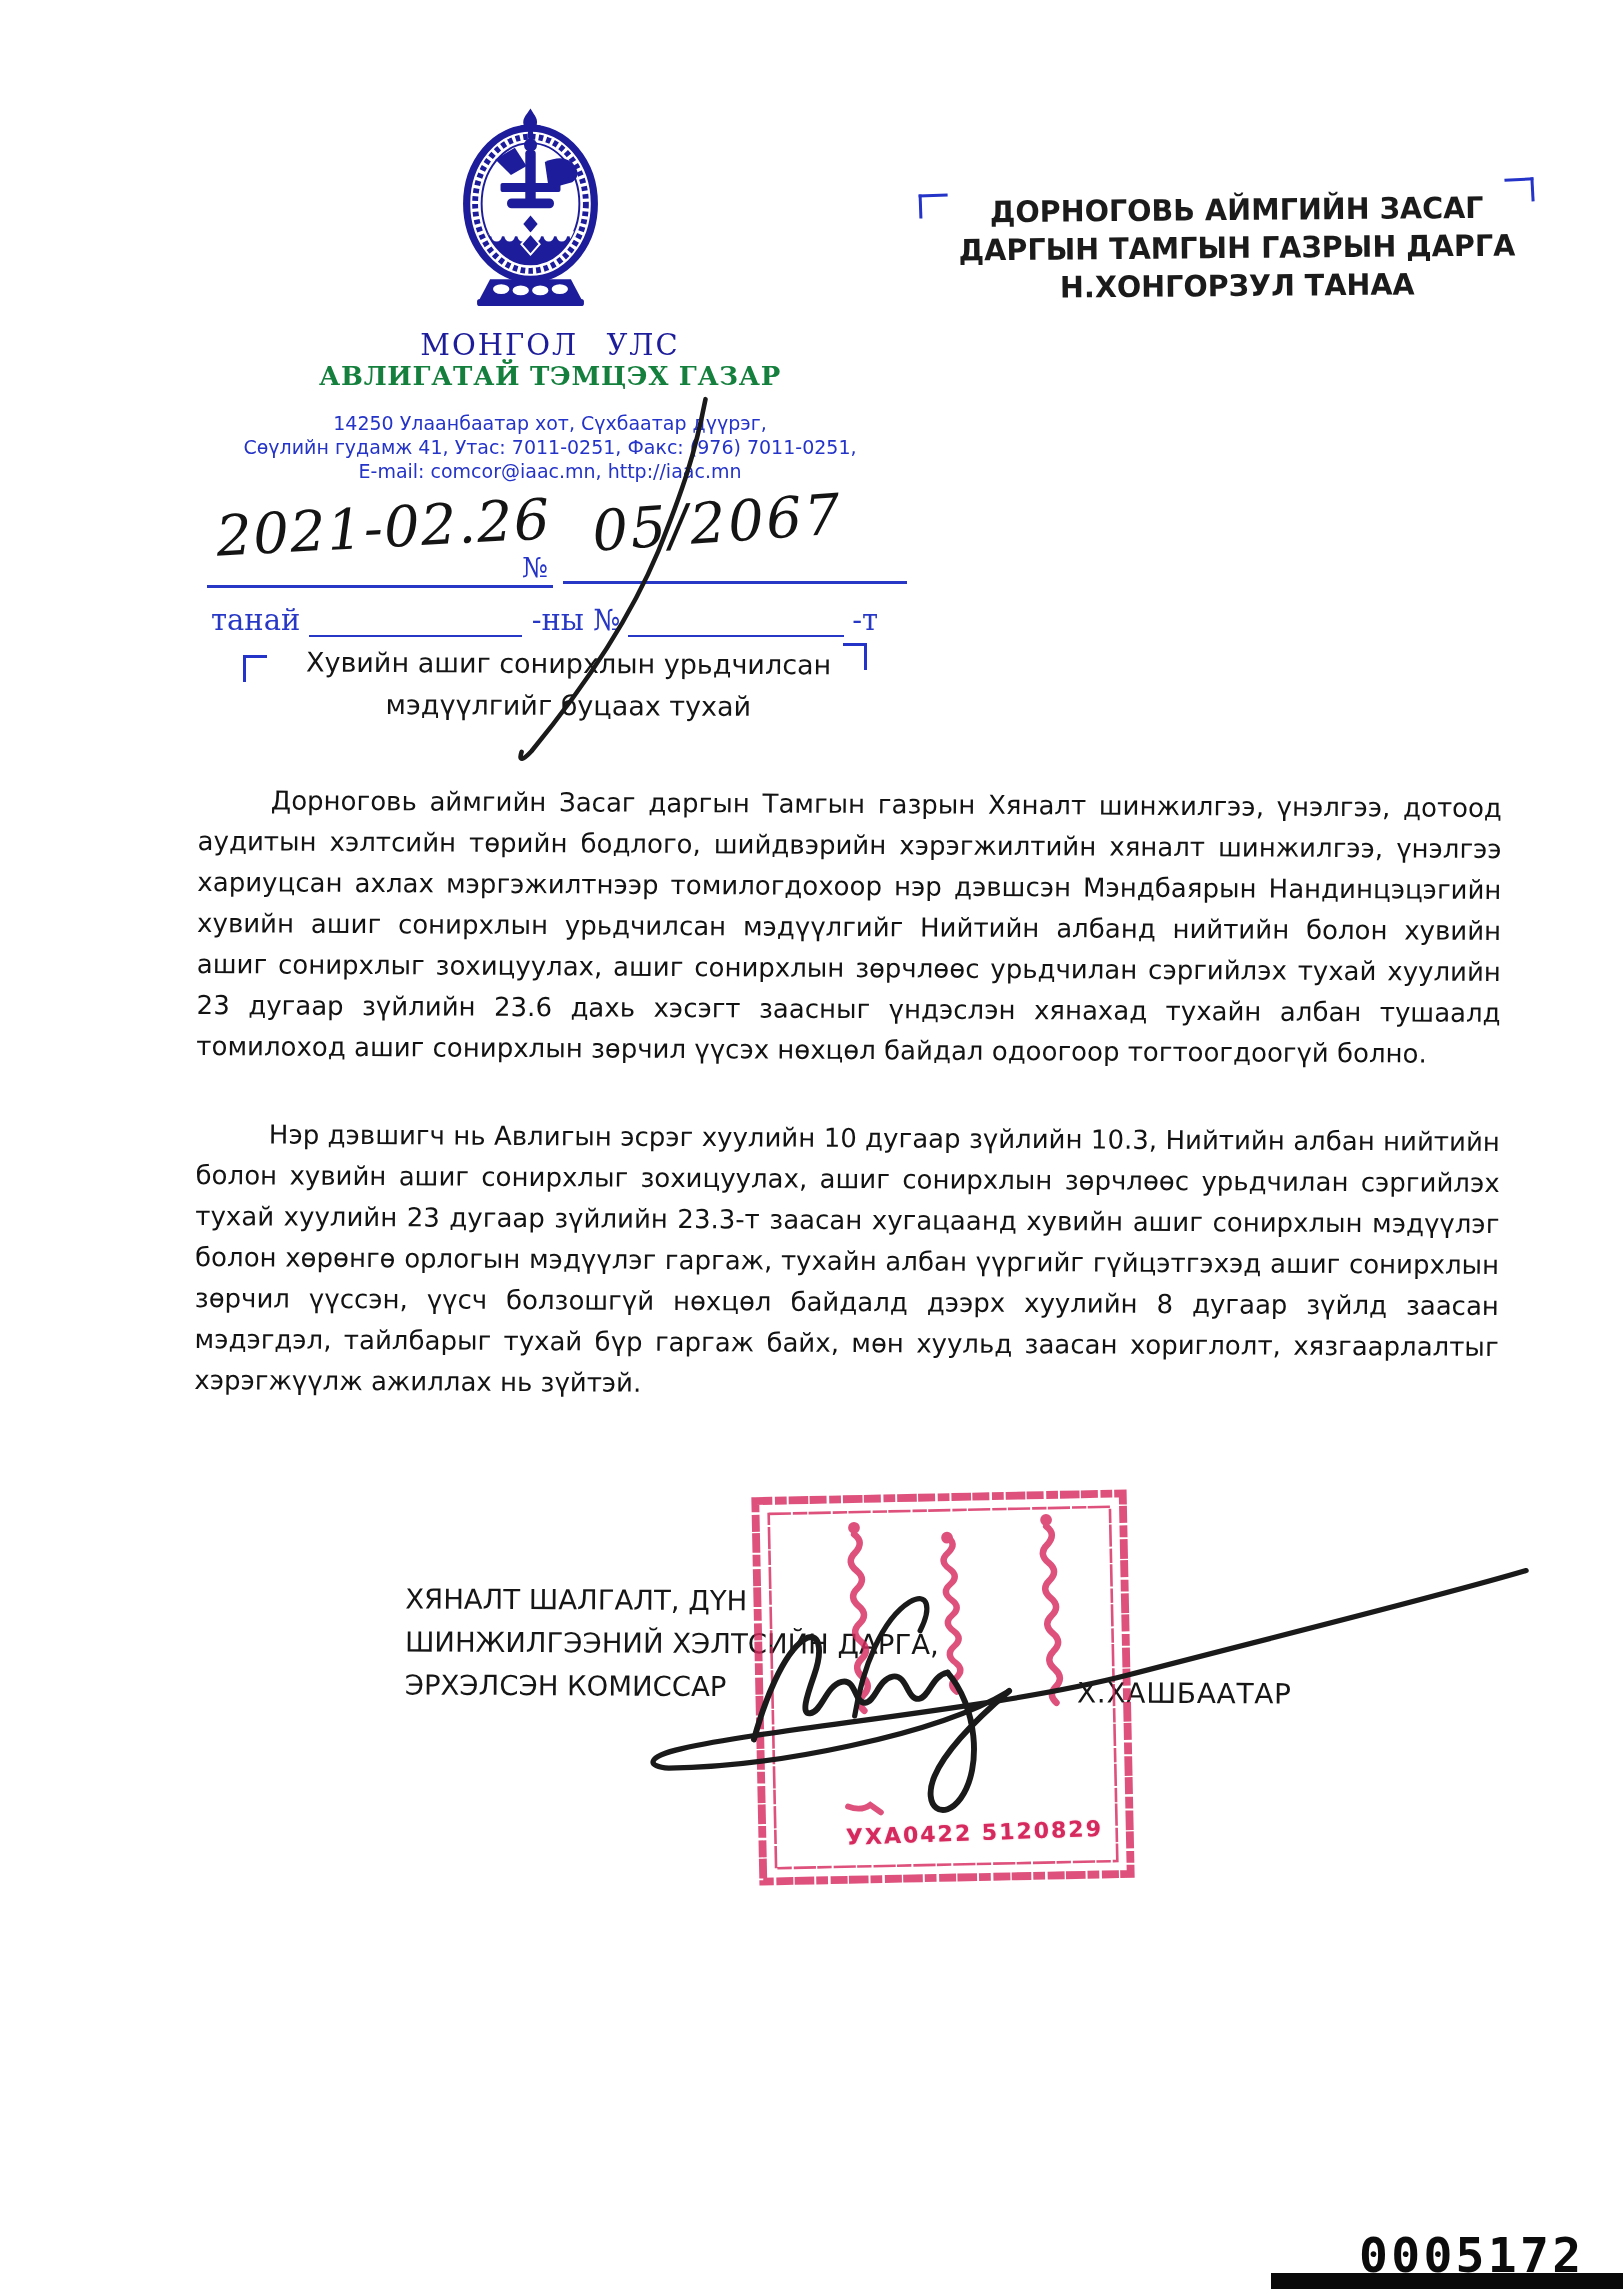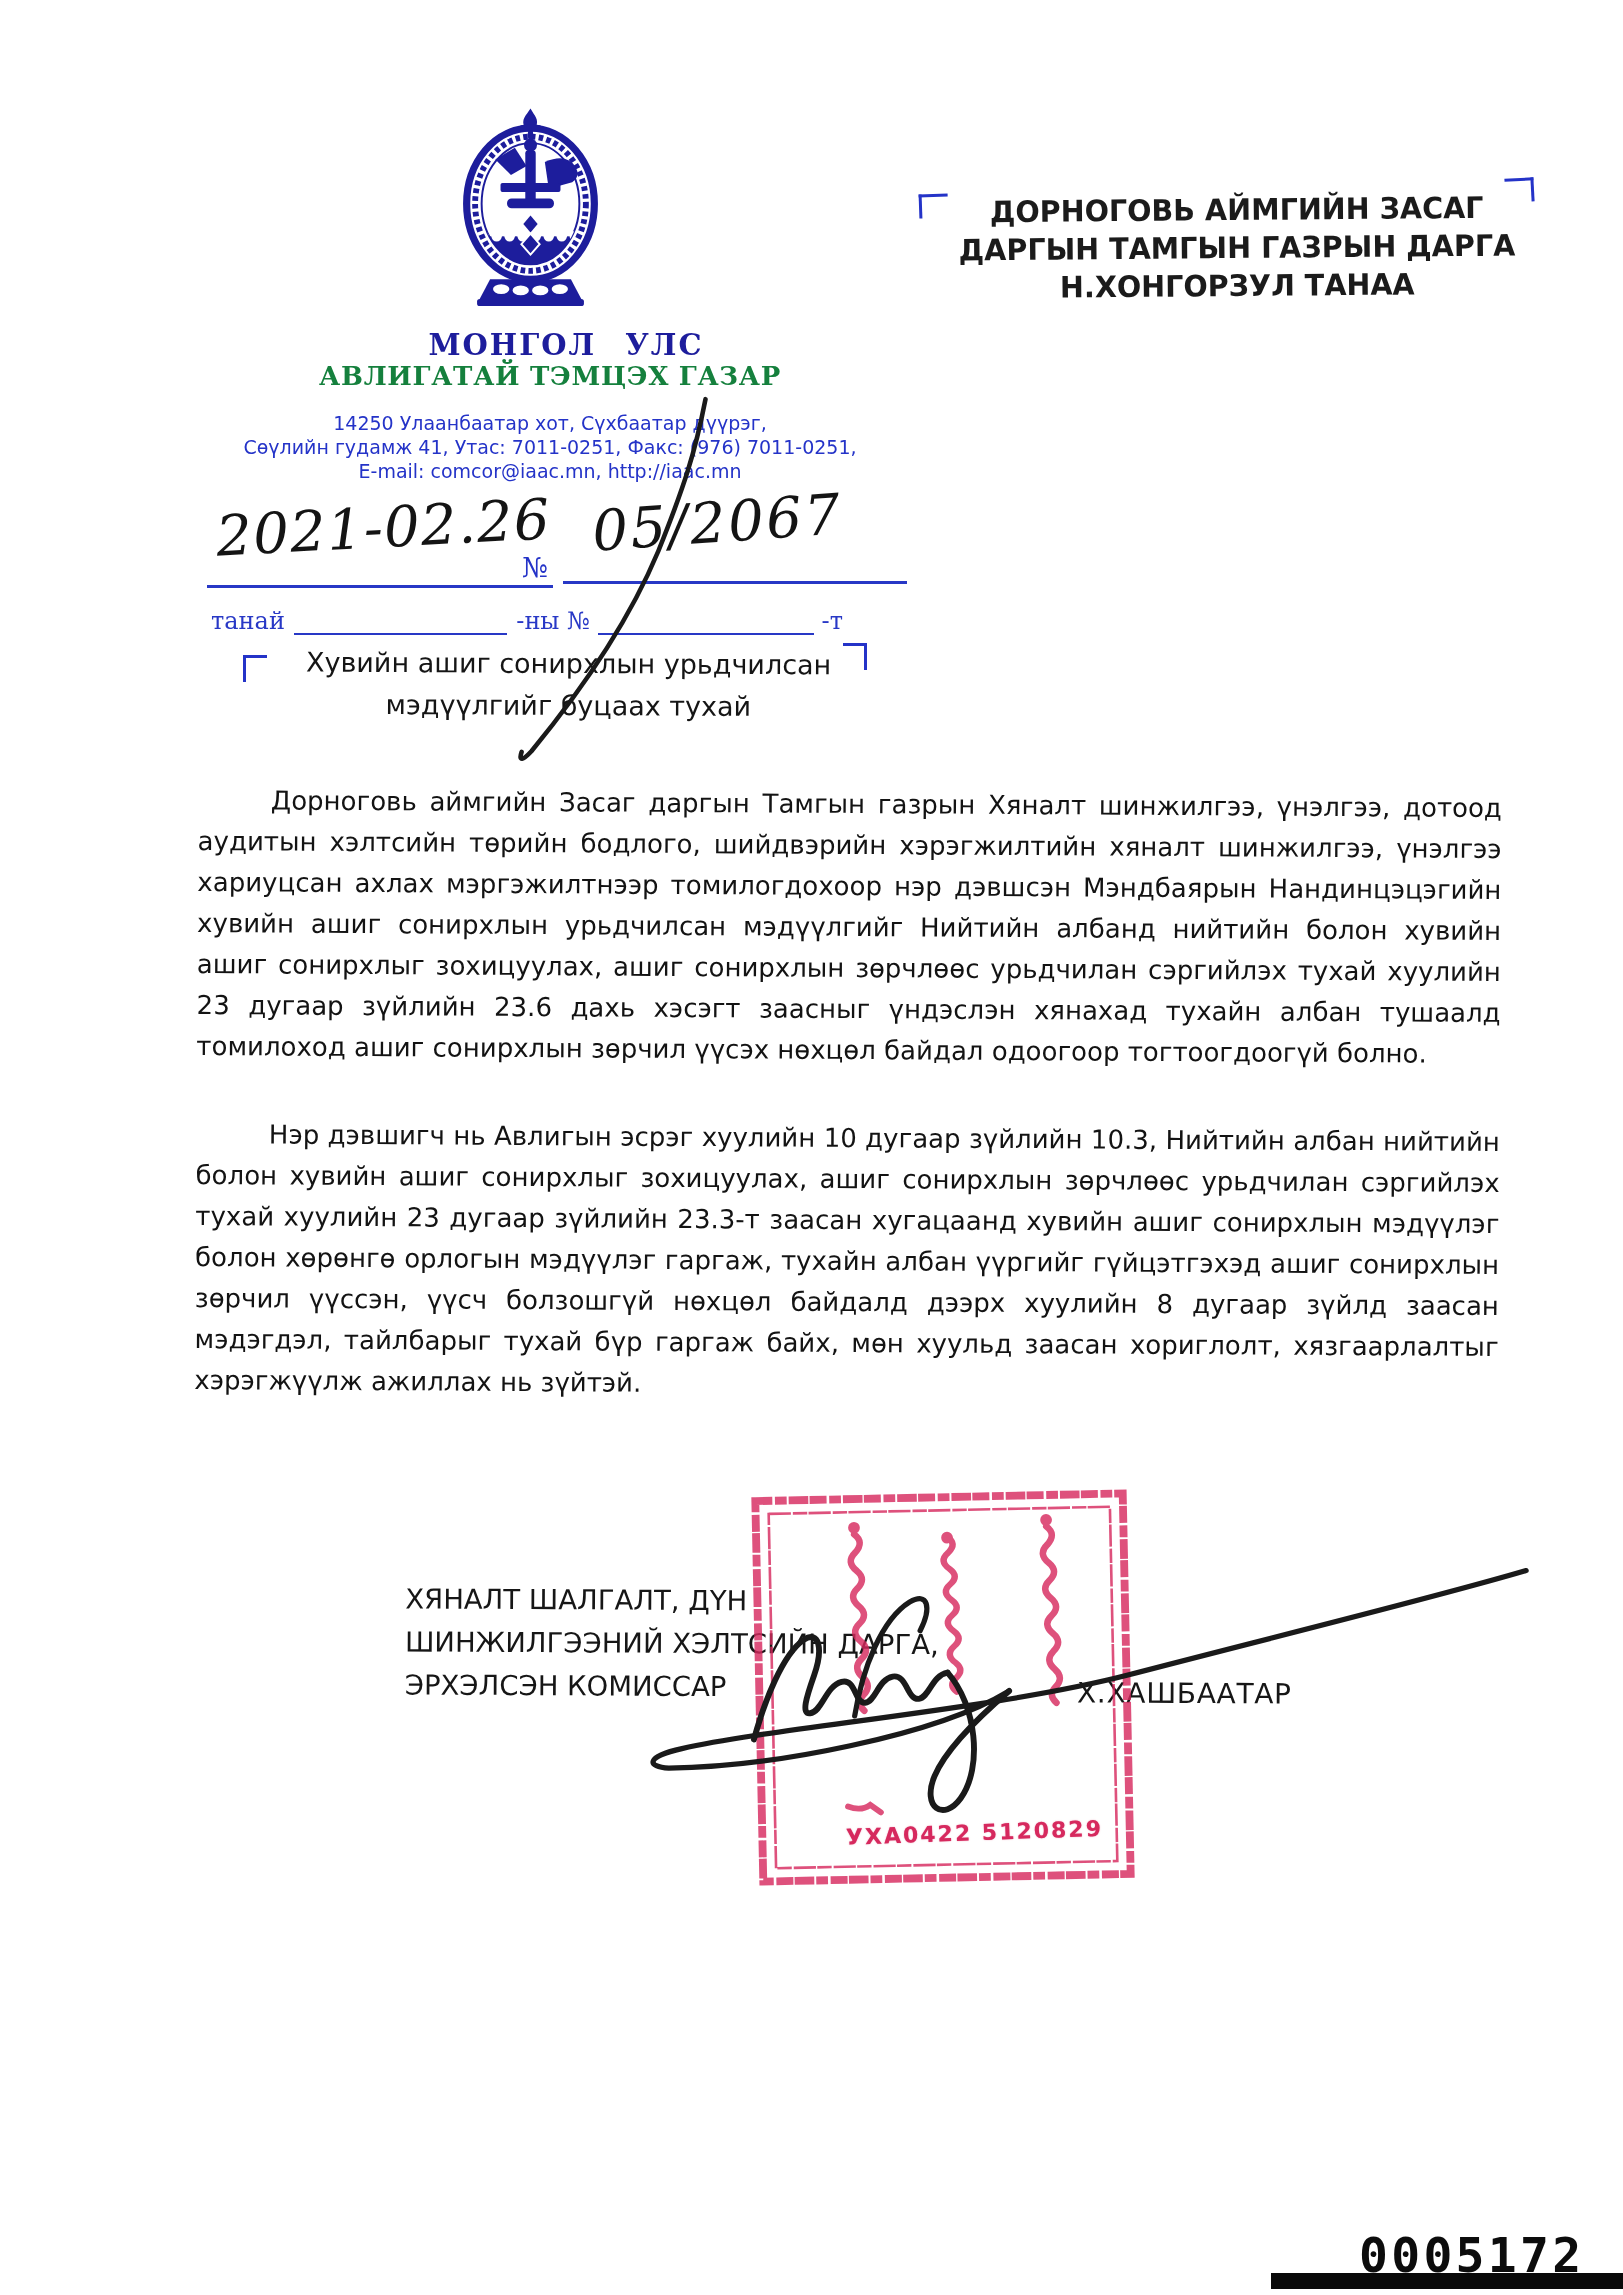--- a/index.html
+++ b/index.html
@@ -4,23 +4,23 @@
 <style>
   html,body{margin:0;padding:0;background:#888;}
   .page{
     position:relative; width:1623px; height:2295px; background:#ffffff;
     overflow:hidden; font-family:"DejaVu Sans","Liberation Sans",sans-serif;
   }
   
   .letterhead{position:absolute; left:190px; top:98px; width:720px; text-align:center;}
   .emblem{position:absolute; left:262px; top:7.9px; width:157px; height:202px;}
   .country{
-    position:absolute; top:230px; left:16px; width:100%;
+    position:absolute; top:230px; left:0; width:100%;
     font-family:"DejaVu Serif","Liberation Serif",serif;
-    font-size:29px; color:#1d1d9c; letter-spacing:2px; word-spacing:17px; font-weight:700;
+    font-size:29px; color:#1d1d9c; letter-spacing:2px; word-spacing:17px; font-weight:400;
   }
   .agency{
     position:absolute; top:263px; left:0; width:100%;
     font-family:"DejaVu Serif","Liberation Serif",serif;
     font-size:26px; font-weight:700; color:#15803d; letter-spacing:0.7px;
   }
   .addr{position:absolute; left:0; width:100%; color:#2433c8; font-size:19px; line-height:24px;}
   .addr1{top:313px;} .addr2{top:337px;} .addr3{top:361px;}
   
   .hw{
@@ -29,21 +29,21 @@
   }
   .hw-date{position:absolute; left:216px; top:495px; font-size:56px; transform:rotate(-3deg); letter-spacing:1.3px;}
   .no-sign{position:absolute; left:522px; top:551px; font-size:27.5px; color:#2433c8;
     font-family:"DejaVu Serif","Liberation Serif",serif;}
   .hw-number{position:absolute; left:592px; top:490px; font-size:56px; transform:rotate(-4deg); letter-spacing:2.6px;}
   .uline{position:absolute; height:3.3px; background:#2838c6;}
   .uline1{left:207px; top:585px; width:346px;}
   .uline2{left:563px; top:581px; width:344px;}
   .yourref{
     position:absolute; left:211px; top:603px; width:700px; display:flex; align-items:flex-end;
-    font-family:"DejaVu Serif","Liberation Serif",serif; font-size:24px; color:#2838c6;
+    font-family:"DejaVu Serif","Liberation Serif",serif; font-size:29px; color:#2838c6;
   }
   .yourref .blank{flex:0 0 auto; border-bottom:2.6px solid #2838c6; height:30px;}
   .blank1{width:213px; margin:0 9.2px;}
   .blank2{width:216px; margin:0 7.9px;}
   
   .bracket{position:absolute; width:26px; height:21px;}
   .br-tl{border-left:3.3px solid #2433c8; border-top:3.3px solid #2433c8;}
   .br-tr{border-right:3.3px solid #2433c8; border-top:3.3px solid #2433c8;}
   .rb-l{left:919px; top:194px; transform:rotate(-2deg);}
   .rb-r{left:1505px; top:178px; transform:rotate(-3deg);}

